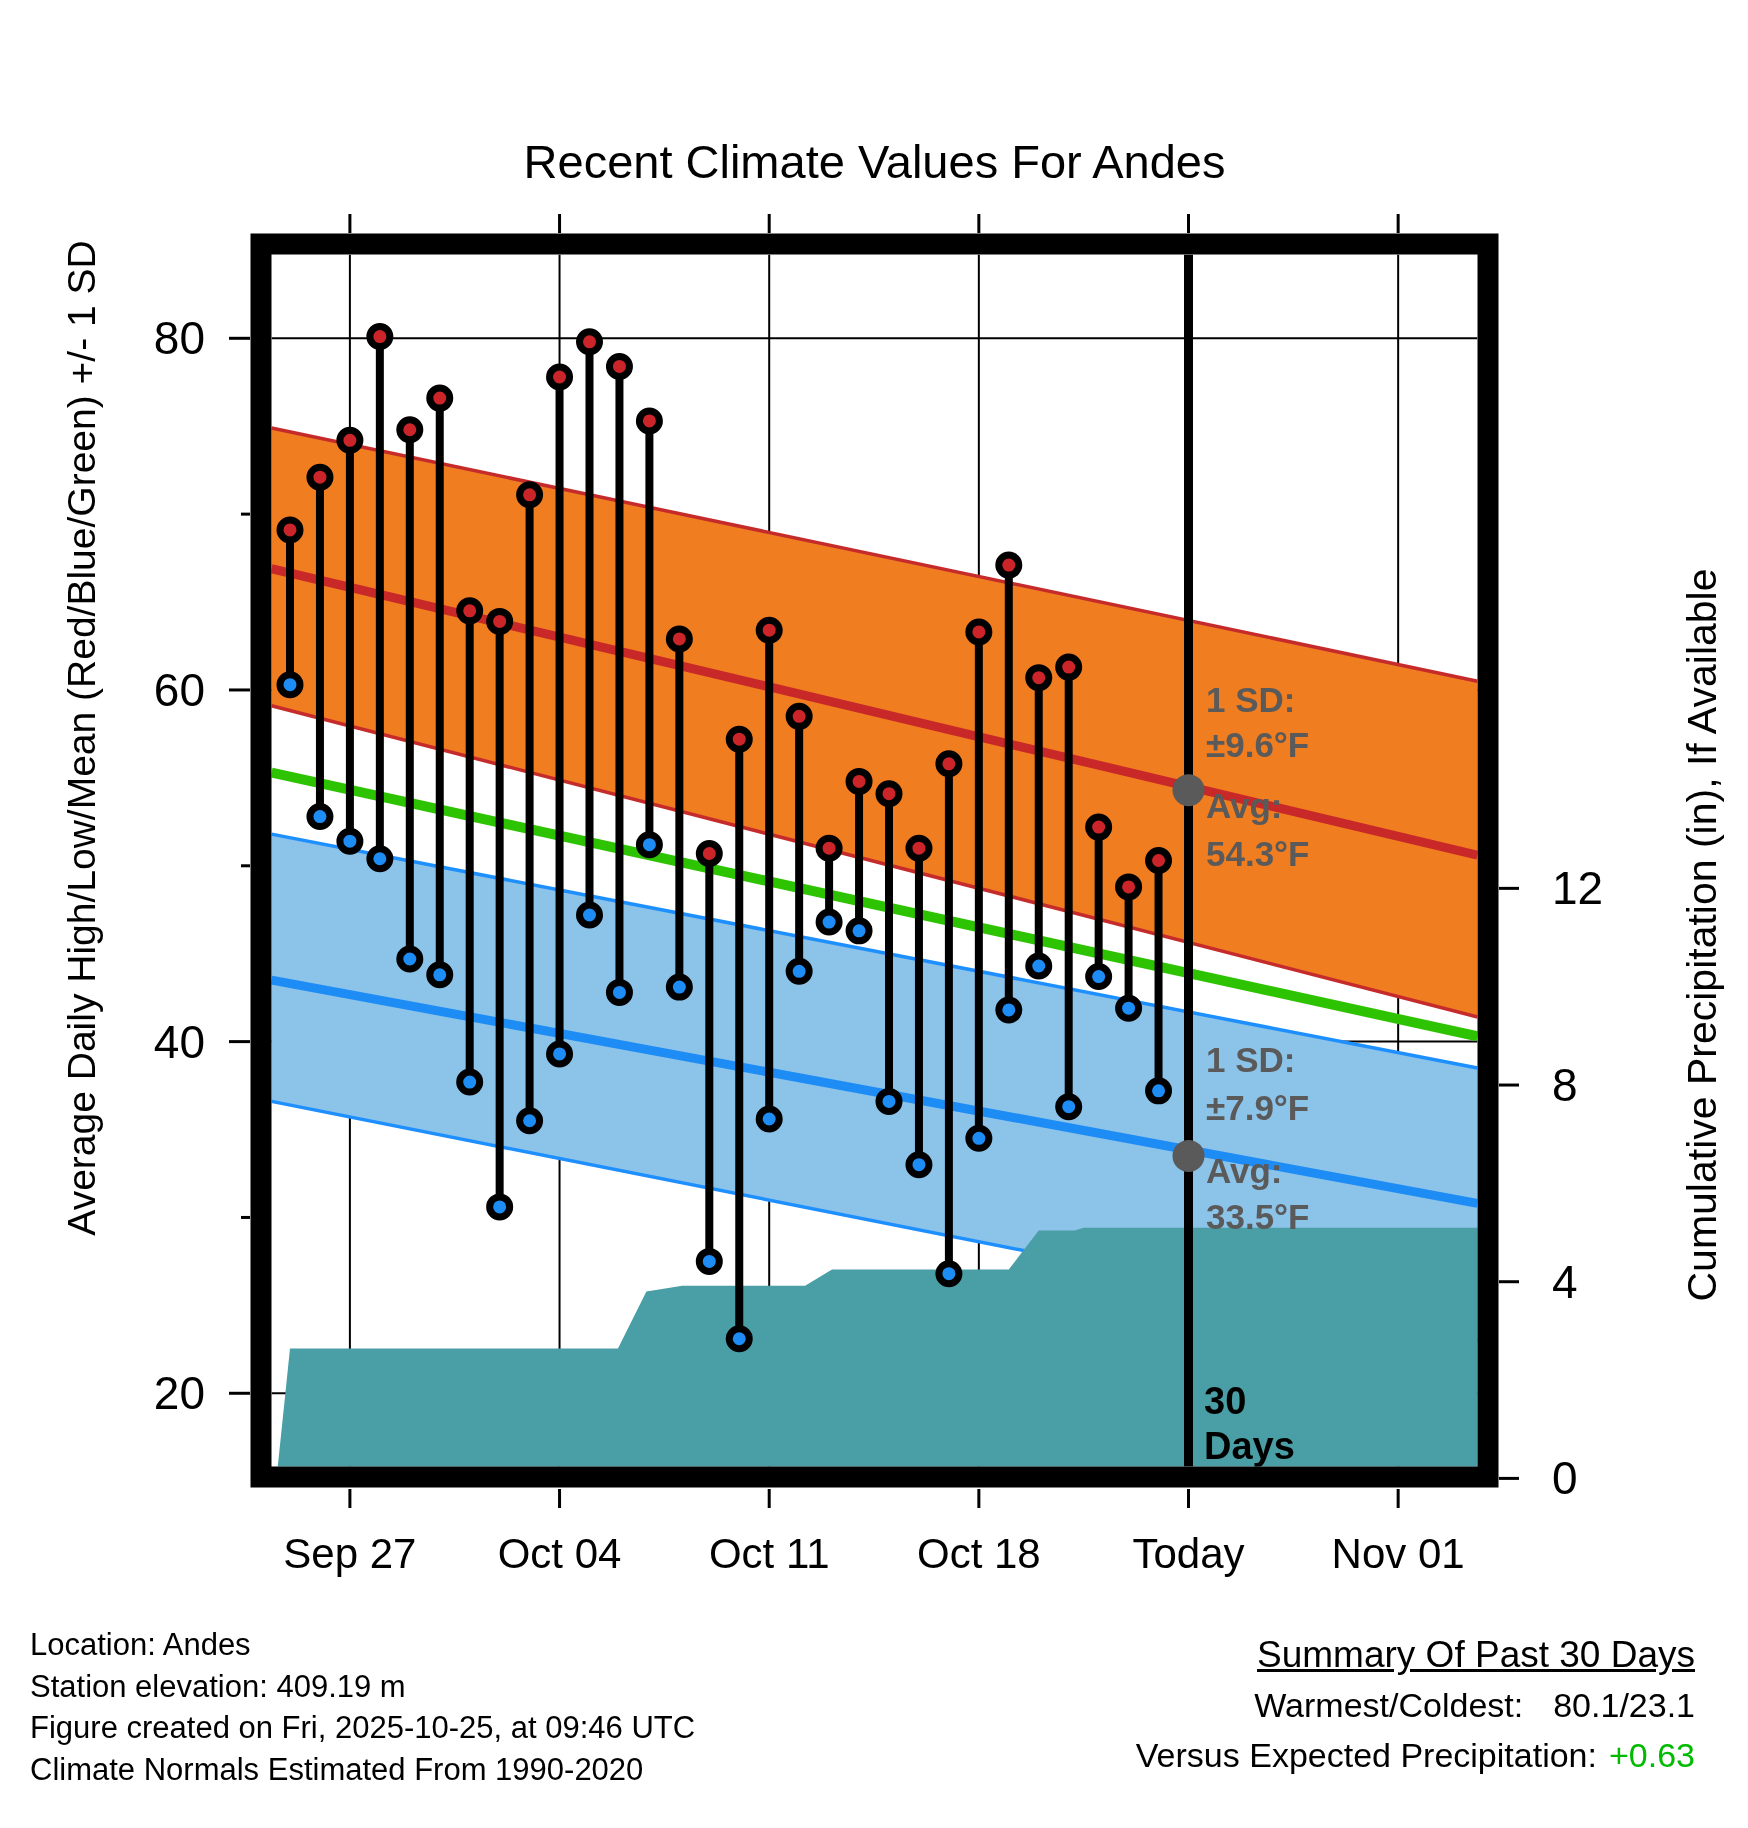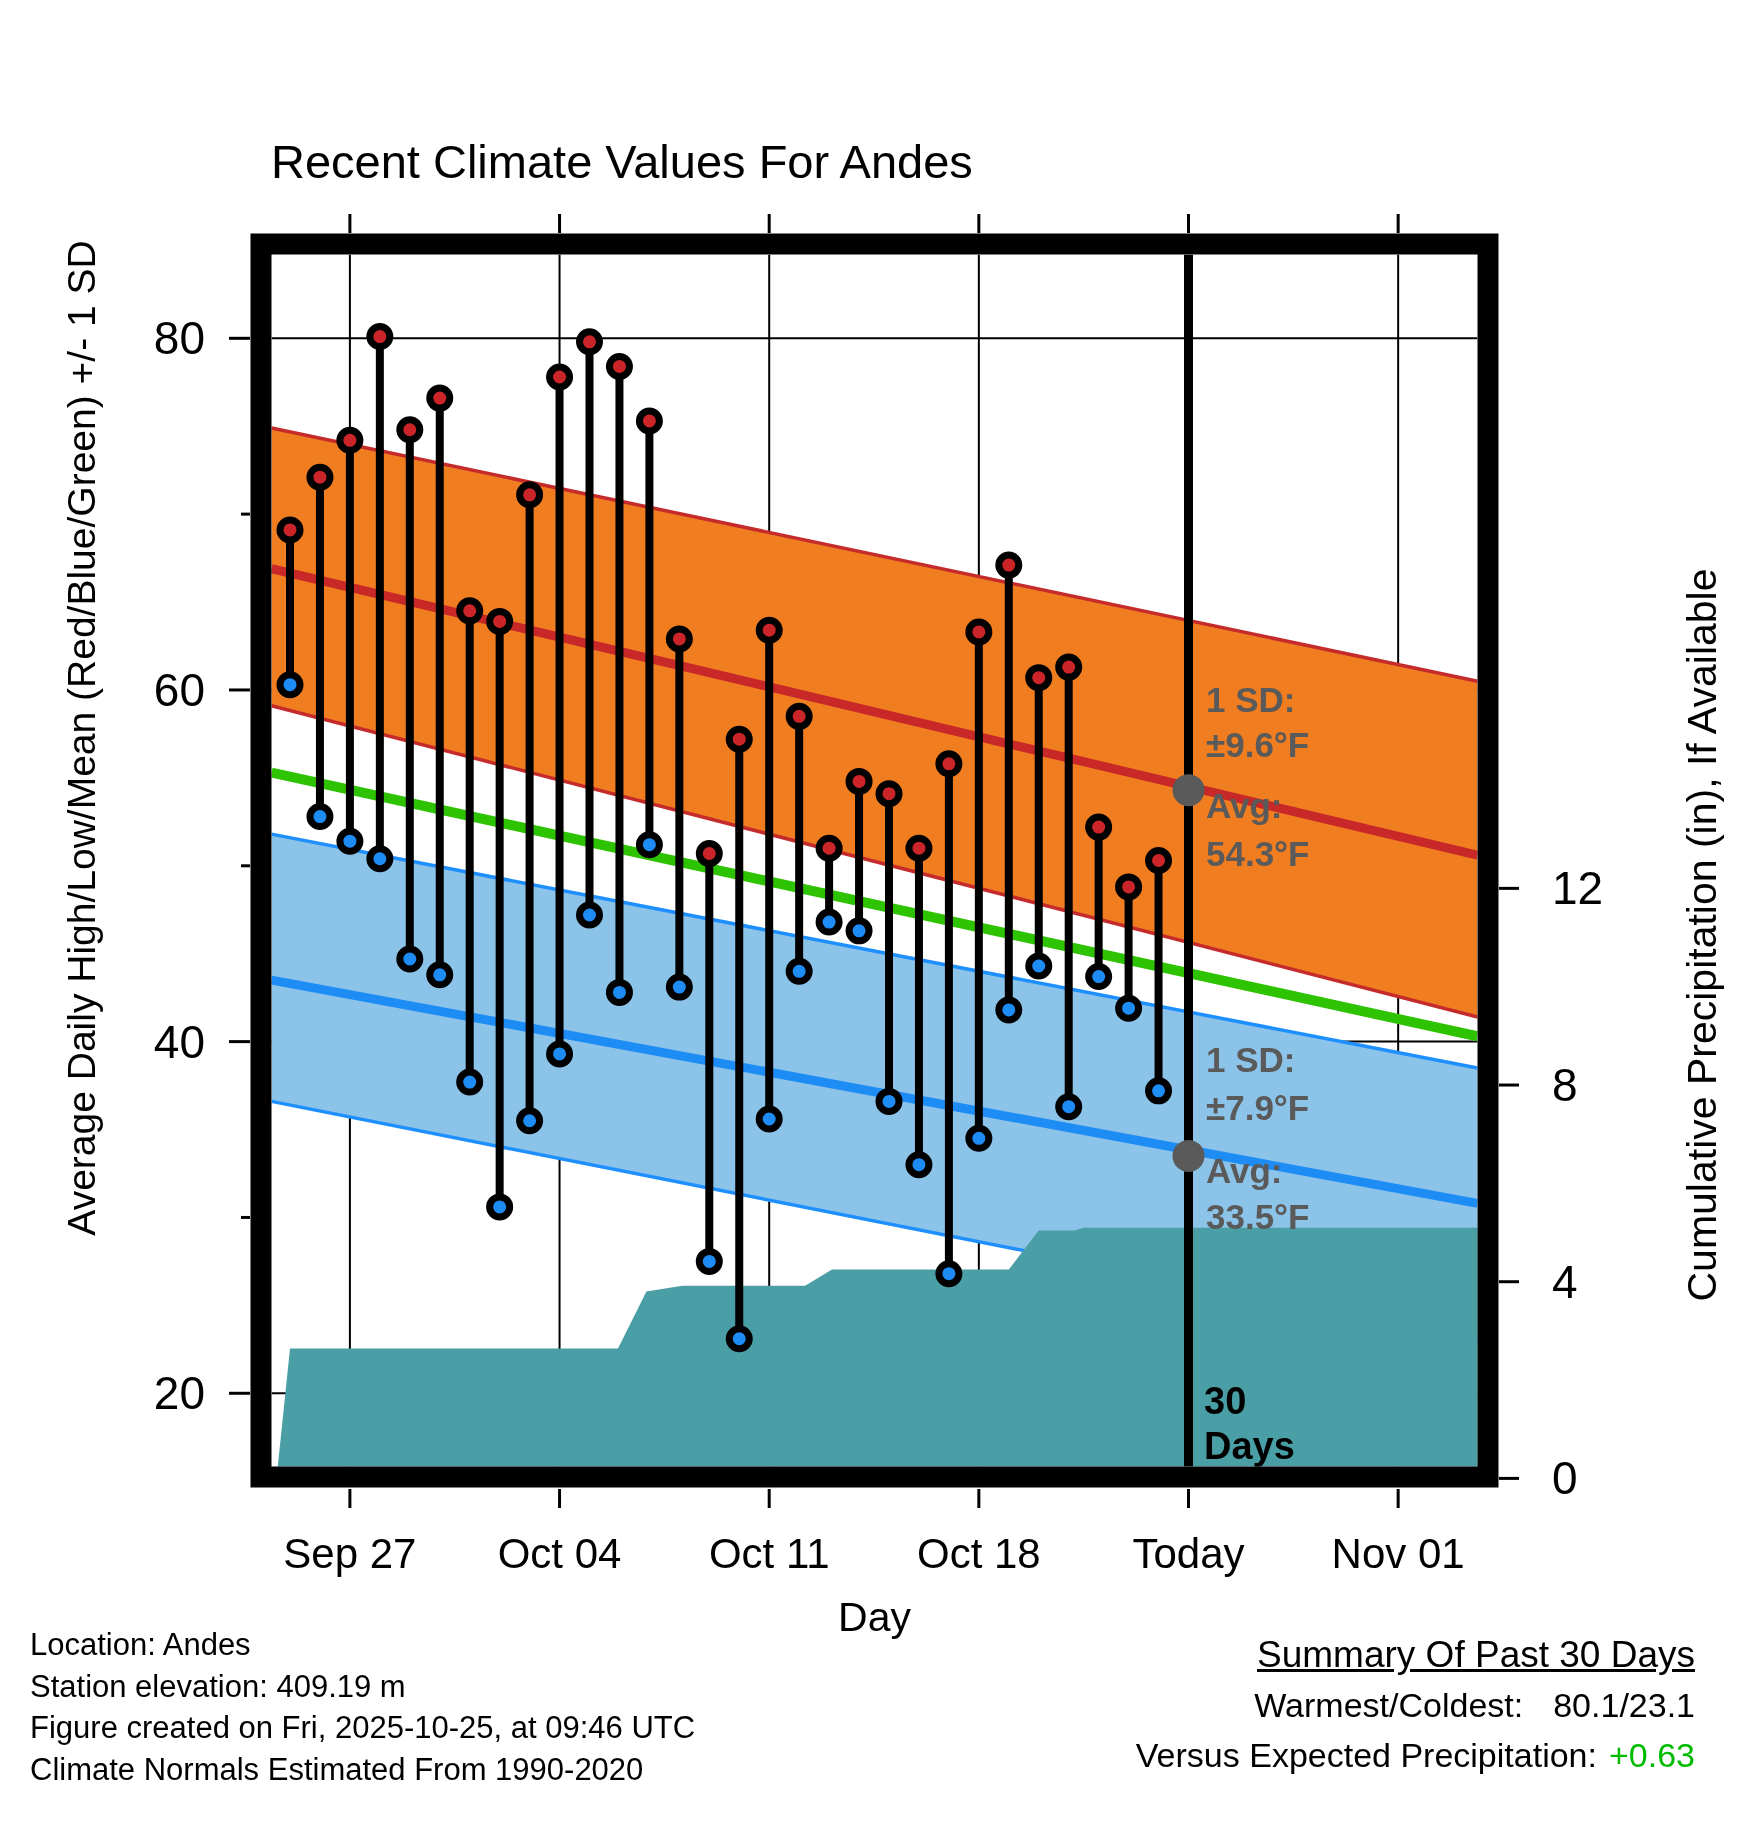--- a/index.html
+++ b/index.html
@@ -7,21 +7,21 @@
     position:relative;
     width:1748px;height:1828px;
     background:#ffffff;
     font-family:"Liberation Sans","DejaVu Sans",sans-serif;
     color:#000;
     overflow:hidden;
   }
   .figure svg{position:absolute;left:0;top:0;}
   .chart-title{
     position:absolute;left:271px;top:134px;width:1207px;
-    text-align:left;font-size:47px;font-weight:500;letter-spacing:0px;
+    text-align:center;font-size:47px;font-weight:500;letter-spacing:0px;
   }
   .rot{
     position:absolute;white-space:nowrap;
     transform:translate(-50%,-50%) rotate(-90deg);
     font-size:39px;
   }
   #ylab-left{left:82px;top:738px;}
   #ylab-right{left:1702px;top:935px;font-size:41px;}
   .x-label{
     position:absolute;left:271px;top:1594px;width:1207px;
@@ -42,21 +42,20 @@
 </style>
 </head>
 <body>
 
 <div class="figure">
 
   <div class="chart-title">Recent Climate Values For Andes</div>
 
   <div class="rot" id="ylab-left">Average Daily High/Low/Mean (Red/Blue/Green) +/- 1 SD</div>
   <div class="rot" id="ylab-right">Cumulative Precipitation (in), If Available</div>
-  <div class="x-label">Day</div>
 
   <svg id="chart" width="1748" height="1828" viewBox="0 0 1748 1828">
       <defs>
         <clipPath id="plotclip">
           <rect x="271.5" y="254.5" width="1206" height="1212"></rect>
         </clipPath>
       </defs>
       <g clip-path="url(#plotclip)">
         <line x1="271.5" x2="1477.5" y1="338.3" y2="338.3" stroke="#000000" stroke-width="2"></line>
         <line x1="271.5" x2="1477.5" y1="689.96" y2="689.96" stroke="#000000" stroke-width="2"></line>

